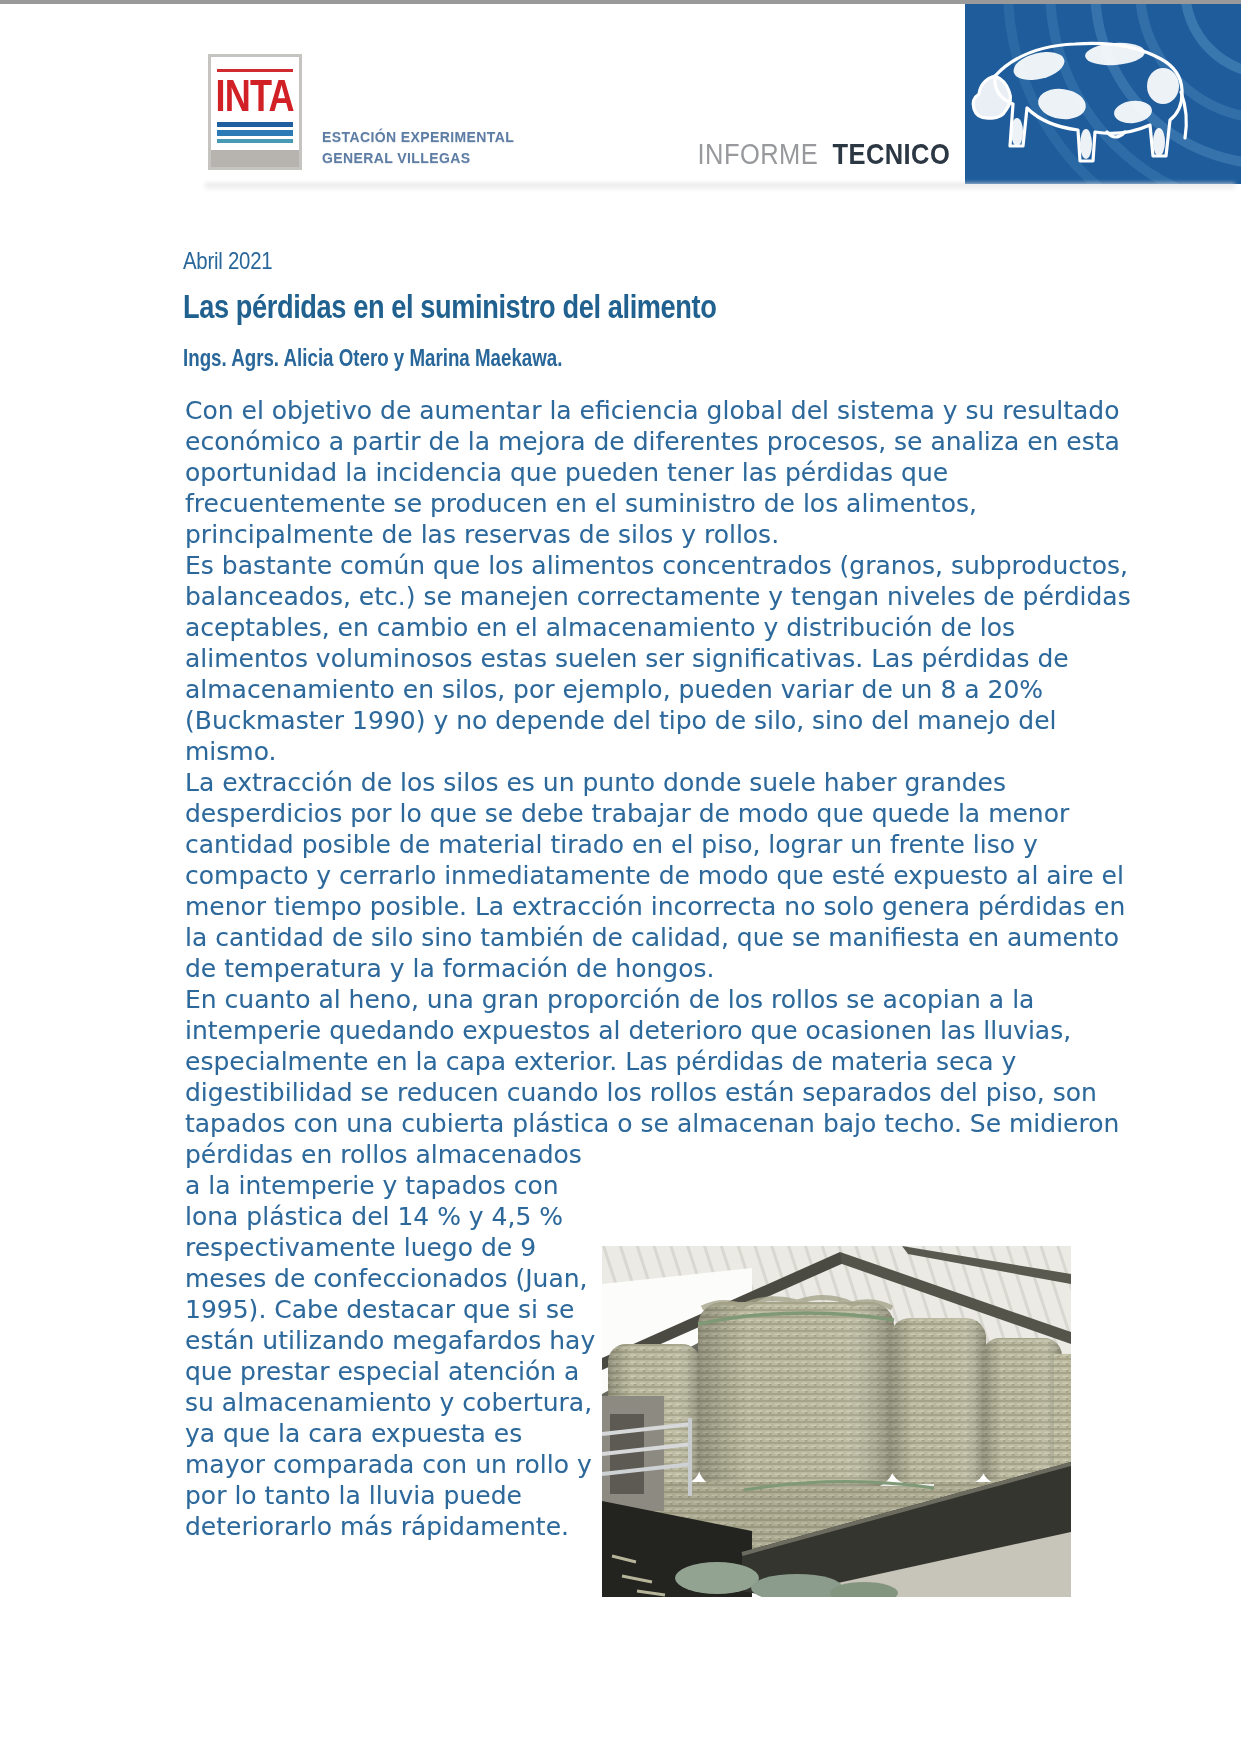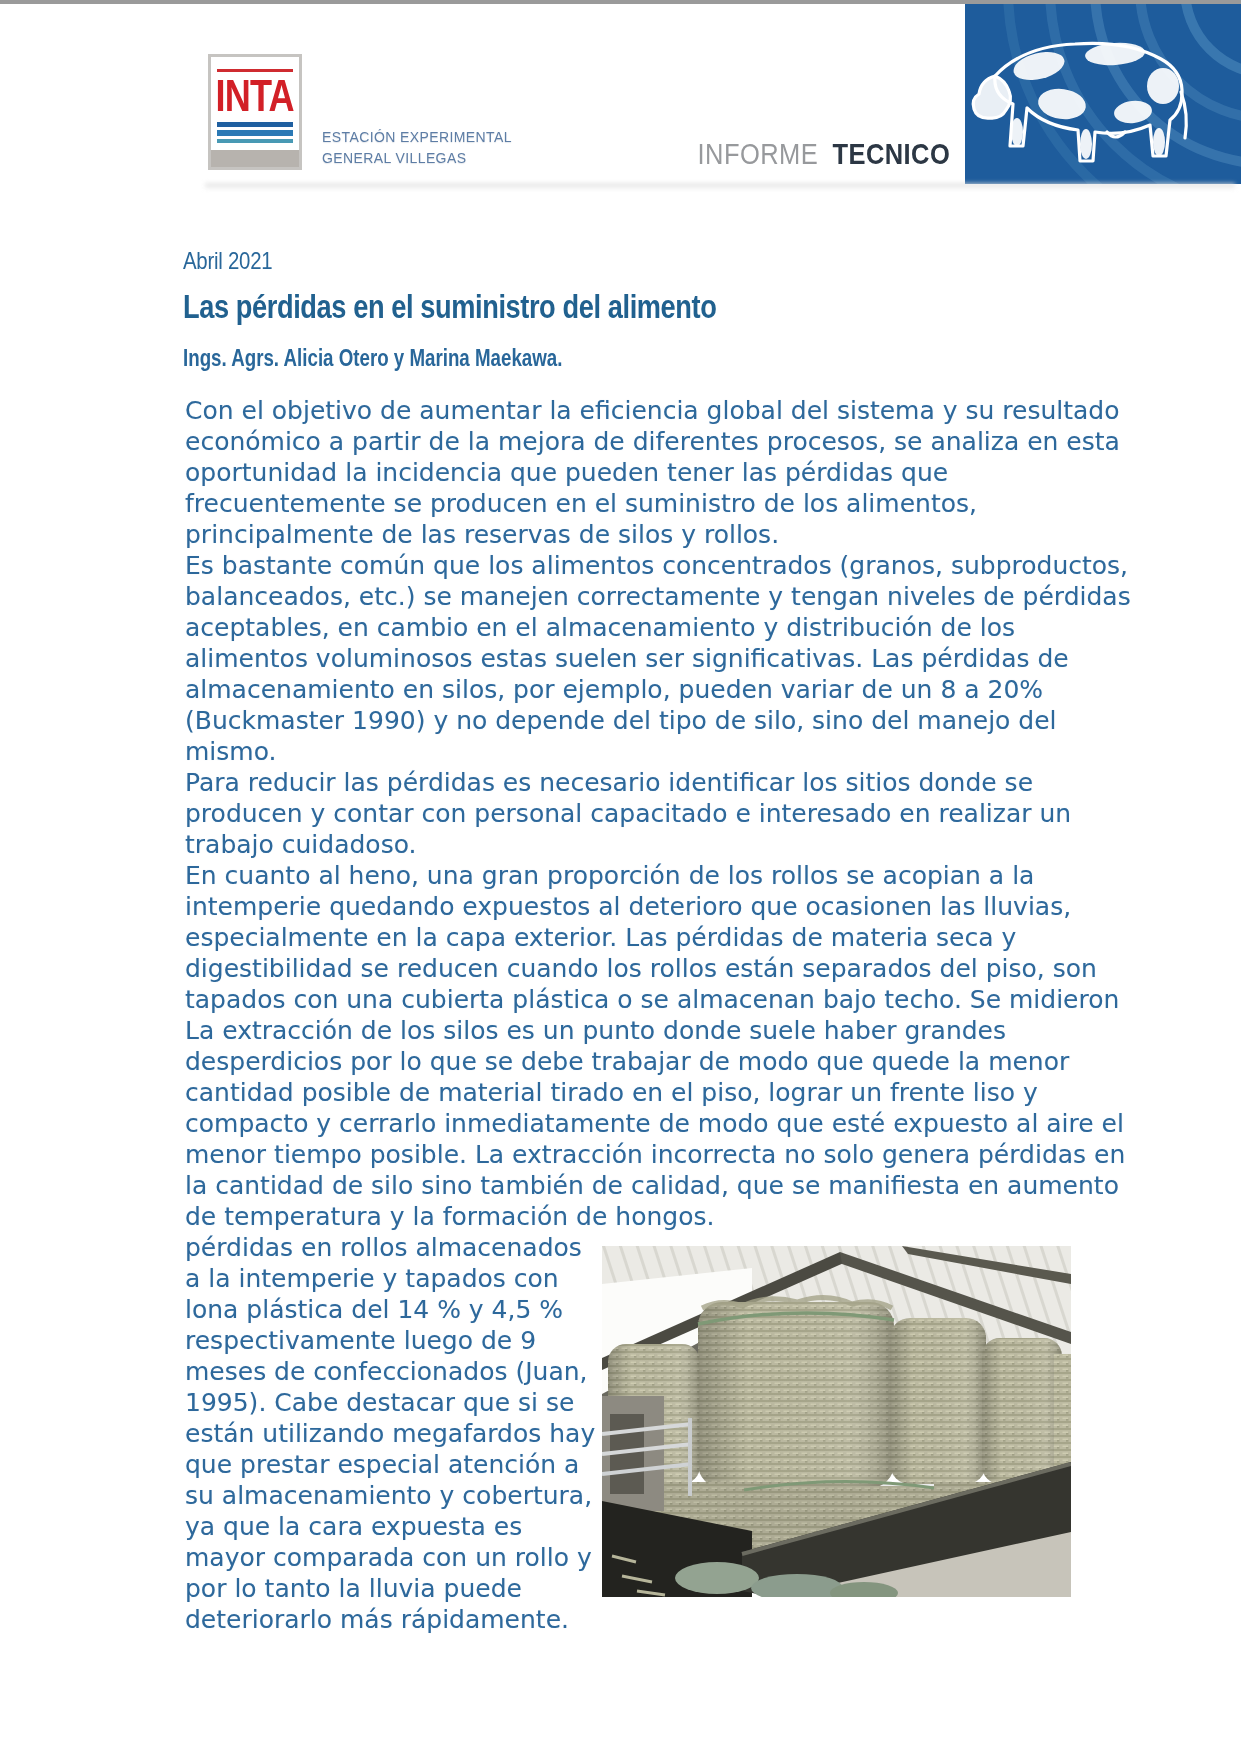--- a/index.html
+++ b/index.html
@@ -20,21 +20,21 @@
     font-size:44px;line-height:48px;color:#d22027;
     transform:scaleX(0.82);letter-spacing:-1px;
   }
   .logo-stripes{width:76px;margin-top:2px;}
   .logo-stripes .s1{height:5px;background:#1f5fa0;margin-bottom:3px;}
   .logo-stripes .s2{height:6px;background:#2b79b5;margin-bottom:3px;}
   .logo-stripes .s3{height:4px;background:#4899b4;}
   .logo-grayband{position:absolute;bottom:0;left:0;right:0;height:17px;background:#b7b3ae;}
   .org{
     position:absolute;left:322px;top:123px;
-    font-family:"Liberation Sans",sans-serif;font-weight:400;
+    font-family:"Liberation Sans",sans-serif;font-weight:700;
     font-size:14px;line-height:21px;letter-spacing:0.4px;
     color:#5d7da5;text-transform:uppercase;
     text-shadow:0 1px 1px rgba(150,160,175,.25);
   }
   .report-type{
     position:absolute;right:291px;top:133px;white-space:nowrap;
     font-family:"Liberation Sans",sans-serif;font-size:30px;line-height:34px;
     transform:scaleX(0.85);transform-origin:right center;letter-spacing:0.5px;
   }
   .report-type .w1{color:#97999c;font-weight:400;}
@@ -142,35 +142,32 @@
 oportunidad la incidencia que pueden tener las pérdidas que
 frecuentemente se producen en el suministro de los alimentos,
 principalmente de las reservas de silos y rollos.</pre>
     <pre class="para">Es bastante común que los alimentos concentrados (granos, subproductos,
 balanceados, etc.) se manejen correctamente y tengan niveles de pérdidas
 aceptables, en cambio en el almacenamiento y distribución de los
 alimentos voluminosos estas suelen ser significativas. Las pérdidas de
 almacenamiento en silos, por ejemplo, pueden variar de un 8 a 20%
 (Buckmaster 1990) y no depende del tipo de silo, sino del manejo del
 mismo.</pre>
-    <pre class="para">Para reducir las pérdidas es necesario identificar los sitios donde se
-producen y contar con personal capacitado e interesado en realizar un
-trabajo cuidadoso.</pre>
-    <pre class="para">En cuanto al heno, una gran proporción de los rollos se acopian a la
-intemperie quedando expuestos al deterioro que ocasionen las lluvias,
-especialmente en la capa exterior. Las pérdidas de materia seca y
-digestibilidad se reducen cuando los rollos están separados del piso, son
-tapados con una cubierta plástica o se almacenan bajo techo. Se midieron</pre>
     <pre class="para">La extracción de los silos es un punto donde suele haber grandes
 desperdicios por lo que se debe trabajar de modo que quede la menor
 cantidad posible de material tirado en el piso, lograr un frente liso y
 compacto y cerrarlo inmediatamente de modo que esté expuesto al aire el
 menor tiempo posible. La extracción incorrecta no solo genera pérdidas en
 la cantidad de silo sino también de calidad, que se manifiesta en aumento
 de temperatura y la formación de hongos.</pre>
+    <pre class="para">En cuanto al heno, una gran proporción de los rollos se acopian a la
+intemperie quedando expuestos al deterioro que ocasionen las lluvias,
+especialmente en la capa exterior. Las pérdidas de materia seca y
+digestibilidad se reducen cuando los rollos están separados del piso, son
+tapados con una cubierta plástica o se almacenan bajo techo. Se midieron</pre>
     <pre class="para">pérdidas en rollos almacenados
 a la intemperie y tapados con
 lona plástica del 14 % y 4,5 %
 respectivamente luego de 9
 meses de confeccionados (Juan,
 1995). Cabe destacar que si se
 están utilizando megafardos hay
 que prestar especial atención a
 su almacenamiento y cobertura,
 ya que la cara expuesta es

